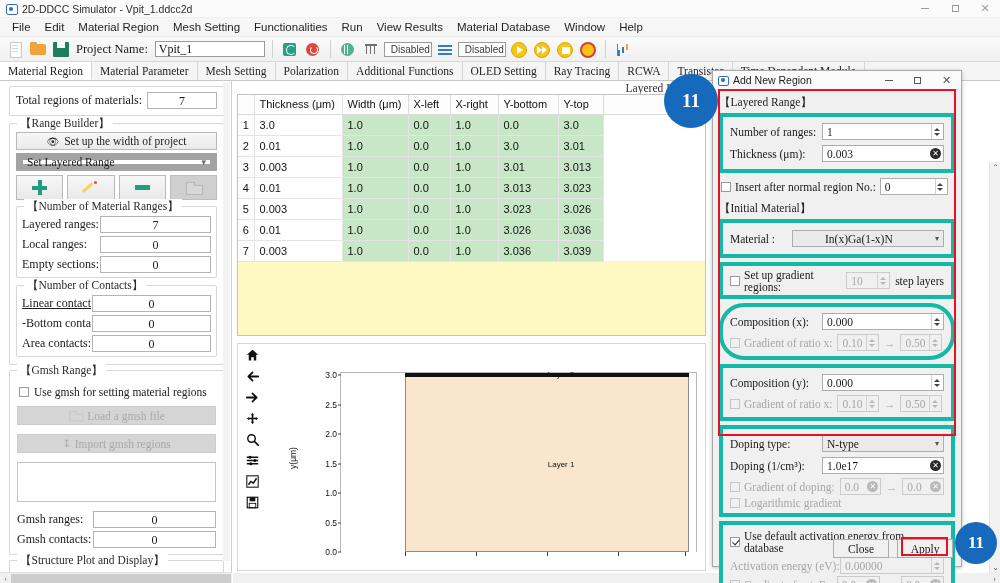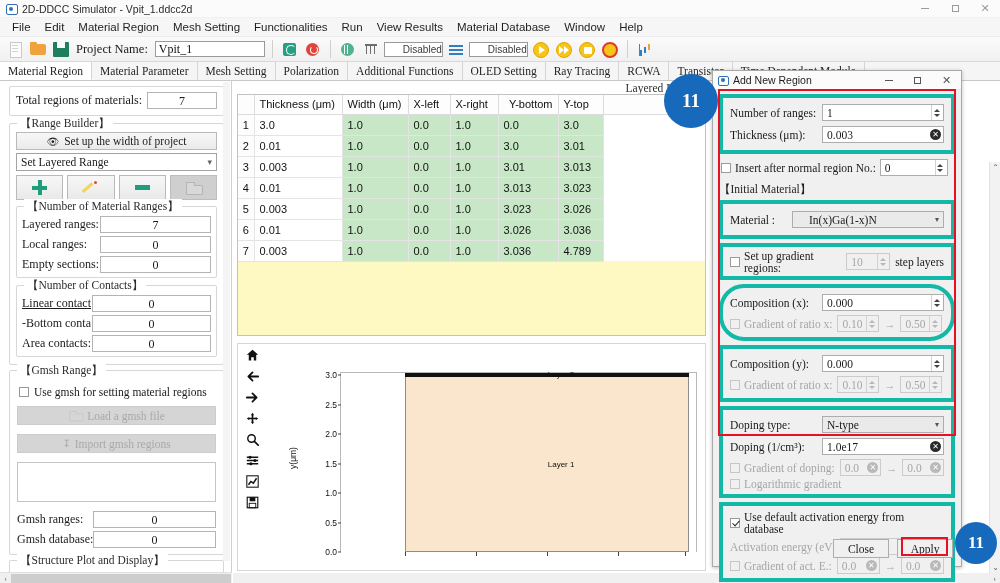--- a/index.html
+++ b/index.html
@@ -108,21 +108,21 @@
   .circ-r { position:absolute; left:2px; top:3px; width:16px;height:16px;
     border-radius:50%; background:#f5c518; border:2px solid #e03a30; }
   
   .ic-chart::before{content:"";position:absolute;left:5px;top:11px;width:2.5px;height:6px;
     background:#2f7fc1;box-shadow:4px -3px 0 #2f7fc1, 8px -6px 0 #f0a23c;}
   .ic-chart::after{content:"";position:absolute;left:4px;top:5px;width:1.5px;height:12px;background:#777;}
 
   .disabled-combo {
     height: 15px; min-width: 48px; border: 1px solid #9a9a9a; background: #fff;
     font-family: "Liberation Sans", sans-serif; font-size: 10px; color: #3a3a3a;
-    display: flex; align-items: center; padding-left: 18px; overflow: hidden; white-space: nowrap;
+    display: flex; align-items: center; padding-left: 6px; overflow: hidden; white-space: nowrap;
   }
 
   .projlabel { font-family: "Liberation Serif", serif; font-size: 12.5px; margin: 0 4px 0 2px; }
   .projinput {
     width: 110px; height: 16px; border: 1px solid #9a9a9a; background: #fff;
     font-family: "Liberation Serif", serif; font-size: 12px; padding: 0 3px; color:#111;
   }
 
   
   .tabstrip {
@@ -167,21 +167,21 @@
   .grouptitle {
     position: absolute; top: -8px; left: 7px; background: #fff; padding: 0 3px;
     font-size: 11.5px; color: #2b2b2b; white-space: nowrap;
   }
   .wide-btn {
     height: 18px; border: 1px solid #b9b9b9; background: linear-gradient(#f7f7f7,#eaeaea);
     display: flex; align-items: center; justify-content: center; font-size: 11.5px;
     color: #1c1c1c; margin-bottom: 3px;
   }
   .combo {
-    height: 18px; border: 1px solid #a3a3a3; background: #fff; display: flex; align-items: center;
+    height: 18px; border: 7px solid #a3a3a3; background: #fff; display: flex; align-items: center;
     padding: 0 4px; font-size: 11.5px; margin-bottom: 4px; color:#1a1a1a;
   }
   .combo .caret { margin-left: auto; color: #666; font-size: 9px; }
   .btnrow { display: flex; gap: 4px; margin-bottom: 6px; }
   .sqbtn {
     flex: 1; height: 25px; border: 1px solid #b9b9b9; background: linear-gradient(#f7f7f7,#e9e9e9);
     display: flex; align-items: center; justify-content: center; position: relative;
   }
   .sqbtn.off { background: #cfcfcf; border-color: #bdbdbd; }
   .plus-g { width: 15px; height: 15px; position: relative; }
@@ -552,21 +552,21 @@
         <div class="ghost-btn">
           <span style="font-size:10px;">↧</span>
           <span>Import gmsh regions</span>
         </div>
         <div class="whitebox"></div>
         <div class="field-row">
           <span class="field-label" style="width:76px;">Gmsh ranges:</span>
           <span class="txtbox" style="flex:1;">0</span>
         </div>
         <div class="field-row" style="margin-bottom:0;">
-          <span class="field-label" style="width:76px;">Gmsh database:</span>
+          <span class="field-label" style="width:76px;">Gmsh contacts:</span>
           <span class="txtbox" style="flex:1;">0</span>
         </div>
       </div>
 
       <div class="groupbox" style="padding:9px 7px 6px;border-bottom:none;">
         <div class="grouptitle">【Structure Plot and Display】</div>
       </div>
 
       <div class="leftscroll-v"></div>
     </div>
@@ -581,21 +581,21 @@
 
       <div class="tablewrap">
         <table class="grid">
           <thead>
             <tr>
               <th style="width:16px;background:#fdfdfd;border-left:none;"></th>
               <th style="width:88px;">Thickness (μm)</th>
               <th style="width:66px;">Width (μm)</th>
               <th style="width:42px;">X-left</th>
               <th style="width:48px;">X-right</th>
-              <th style="width:60px;text-align:right;">Y-bottom</th>
+              <th style="width:60px;">Y-bottom</th>
               <th style="width:45px;">Y-top</th>
               <th></th>
             </tr>
           </thead>
           <tbody id="table-body">
               <tr>
                 <td class="rowhdr">1</td>
                 <td class="thick">3.0</td>
                 <td class="green">1.0</td>
                 <td class="green">0.0</td>
@@ -654,21 +654,21 @@
                 <td class="green">3.036</td>
                 <td class="gridfill" style="border: none;"></td>
               </tr>
               <tr>
                 <td class="rowhdr">7</td>
                 <td class="thick">0.003</td>
                 <td class="green">1.0</td>
                 <td class="green">0.0</td>
                 <td class="green">1.0</td>
                 <td class="green">3.036</td>
-                <td class="green">4.789</td>
+                <td class="green">3.039</td>
                 <td class="gridfill" style="border: none;"></td>
               </tr>
             </tbody>
         </table>
       </div>
 
       <div class="plotarea">
         <div class="mplbar">
           <div class="mi">
             <svg viewBox="0 0 16 16" width="13" height="13">
@@ -773,20 +773,21 @@
           <span class="mn"></span>
         </span>
       <span class="dlg-wb">
           <span class="bx"></span>
         </span>
       <span class="dlg-wb">✕</span>
     </div>
 
     <div class="dlg-body">
 
+      <div class="dgtitle">【Layered Range】</div>
       <div class="dgroup">
         <div class="drow">
           <span class="dlabel" style="width:92px;">Number of ranges:</span>
           <span class="spin" style="flex:1;">
             <span>1</span>
             <span class="arrows">
                 <i class="up"></i>
                 <i class="dn"></i>
               </span>
           </span>
@@ -812,21 +813,21 @@
               <i class="dn"></i>
             </span>
         </span>
       </div>
 
       <div class="dgtitle">【Initial Material】</div>
       <div class="dgroup" style="padding:6px 7px;margin-bottom:4px;">
         <div class="drow" style="margin-bottom:0;">
           <span class="dlabel" style="width:62px;">Material :</span>
           <span class="dcombo" style="flex:1;">
-            <span style="margin:0 auto 0 12px;">In(x)Ga(1-x)N</span>
+            <span style="margin:0 auto 0 28px;">In(x)Ga(1-x)N</span>
             <span class="cv">▾</span>
           </span>
         </div>
       </div>
 
       <div class="dgroup" style="padding:5px 7px;margin-bottom:4px;">
         <div class="drow" style="margin-bottom:0;">
           <span class="dchk">
             <span class="cb"></span>
             <span>Set up gradient regions:</span>

